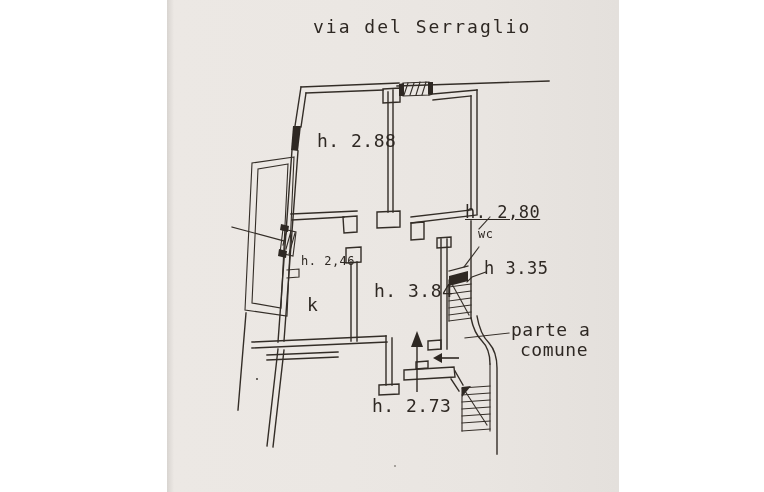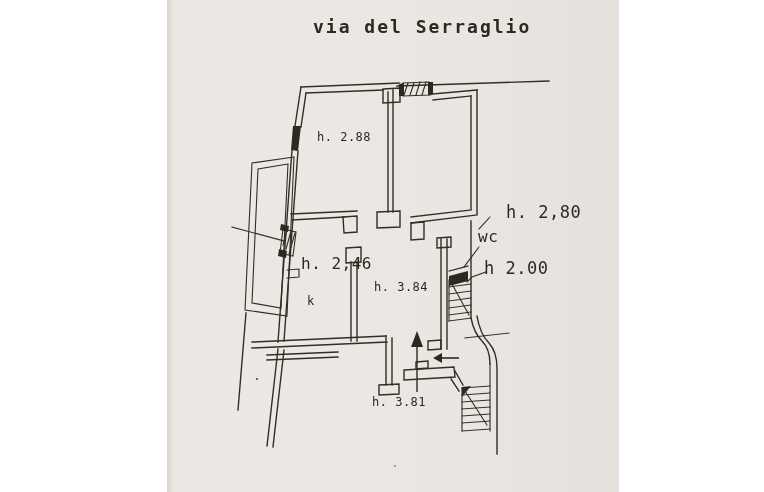--- a/index.html
+++ b/index.html
@@ -5,24 +5,24 @@
   html,body{margin:0;padding:0;background:#ffffff;}
   #stage{position:relative;width:764px;height:492px;overflow:hidden;background:#ffffff;
          font-family:"DejaVu Sans Mono","Liberation Mono",monospace;}
   #paper{position:absolute;left:167px;top:0;width:452px;height:492px;
          background:linear-gradient(90deg,#d8d4d0 0px,#ece8e4 7px,#ebe7e3 40%,#e9e5e1 70%,#e4e0dc 100%);}
   #drawing{position:absolute;left:0;top:0;filter:blur(0.25px);}
   .w path, .w polyline{fill:none;stroke:#332d27;stroke-width:1.4;stroke-linecap:square;stroke-linejoin:miter;}
   .thin path{stroke-width:1.1;}
   .blk{fill:#2e2823;stroke:none;}
   .lbl{position:absolute;color:#2e2823;white-space:pre;letter-spacing:0.5px;line-height:1.1;}
-  .fs18{font-size:12px;}
+  .fs18{font-size:18px;}
   .fs17{font-size:17px;}
-  .fs16{font-size:16px;}
-  .title{font-size:18px;letter-spacing:2px;font-weight:bold;}
+  .fs16{font-size:12px;}
+  .title{font-size:18px;letter-spacing:2px;}
   .indent{display:block;padding-left:9px;}
 </style>
 </head>
 <body>
 
 <div id="stage">
 
   <div id="paper"></div>
 
   <svg id="drawing" width="764" height="492" viewBox="0 0 764 492">
@@ -136,28 +136,29 @@
       <circle class="blk" cx="257" cy="379" r="0.9"></circle>
       <circle class="blk" cx="395" cy="466" r="0.7"></circle>
     </g>
   </svg>
 
   <div class="lbl title" style="left:313px;top:17px;">via del Serraglio</div>
 
 
   <div class="lbl fs18" style="left:317px;top:131px;">h. 2.88</div>
 
-  <div class="lbl fs17" style="left:506px;top:203px;">h. 2,80</div>
+  <div class="lbl fs17" style="left:465px;top:203px;text-decoration:underline;">h. 2,80</div>
 
   <div class="lbl fs16" style="left:478px;top:228px;">wc</div>
 
-  <div class="lbl fs17" style="left:484px;top:259px;">h 2.00</div>
+  <div class="lbl fs17" style="left:484px;top:259px;">h 3.35</div>
 
   <div class="lbl fs16" style="left:301px;top:255px;">h. 2,46</div>
 
   <div class="lbl fs18" style="left:307px;top:295px;">k</div>
 
   <div class="lbl fs18" style="left:374px;top:281px;">h. 3.84</div>
 
+  <div class="lbl fs18" style="left:511px;top:320px;"><span>parte a</span><span class="indent">comune</span></div>
 
-  <div class="lbl fs18" style="left:372px;top:396px;">h. 3.81</div>
+  <div class="lbl fs18" style="left:372px;top:396px;">h. 2.73</div>
 
 </div>
 
 </body></html>

